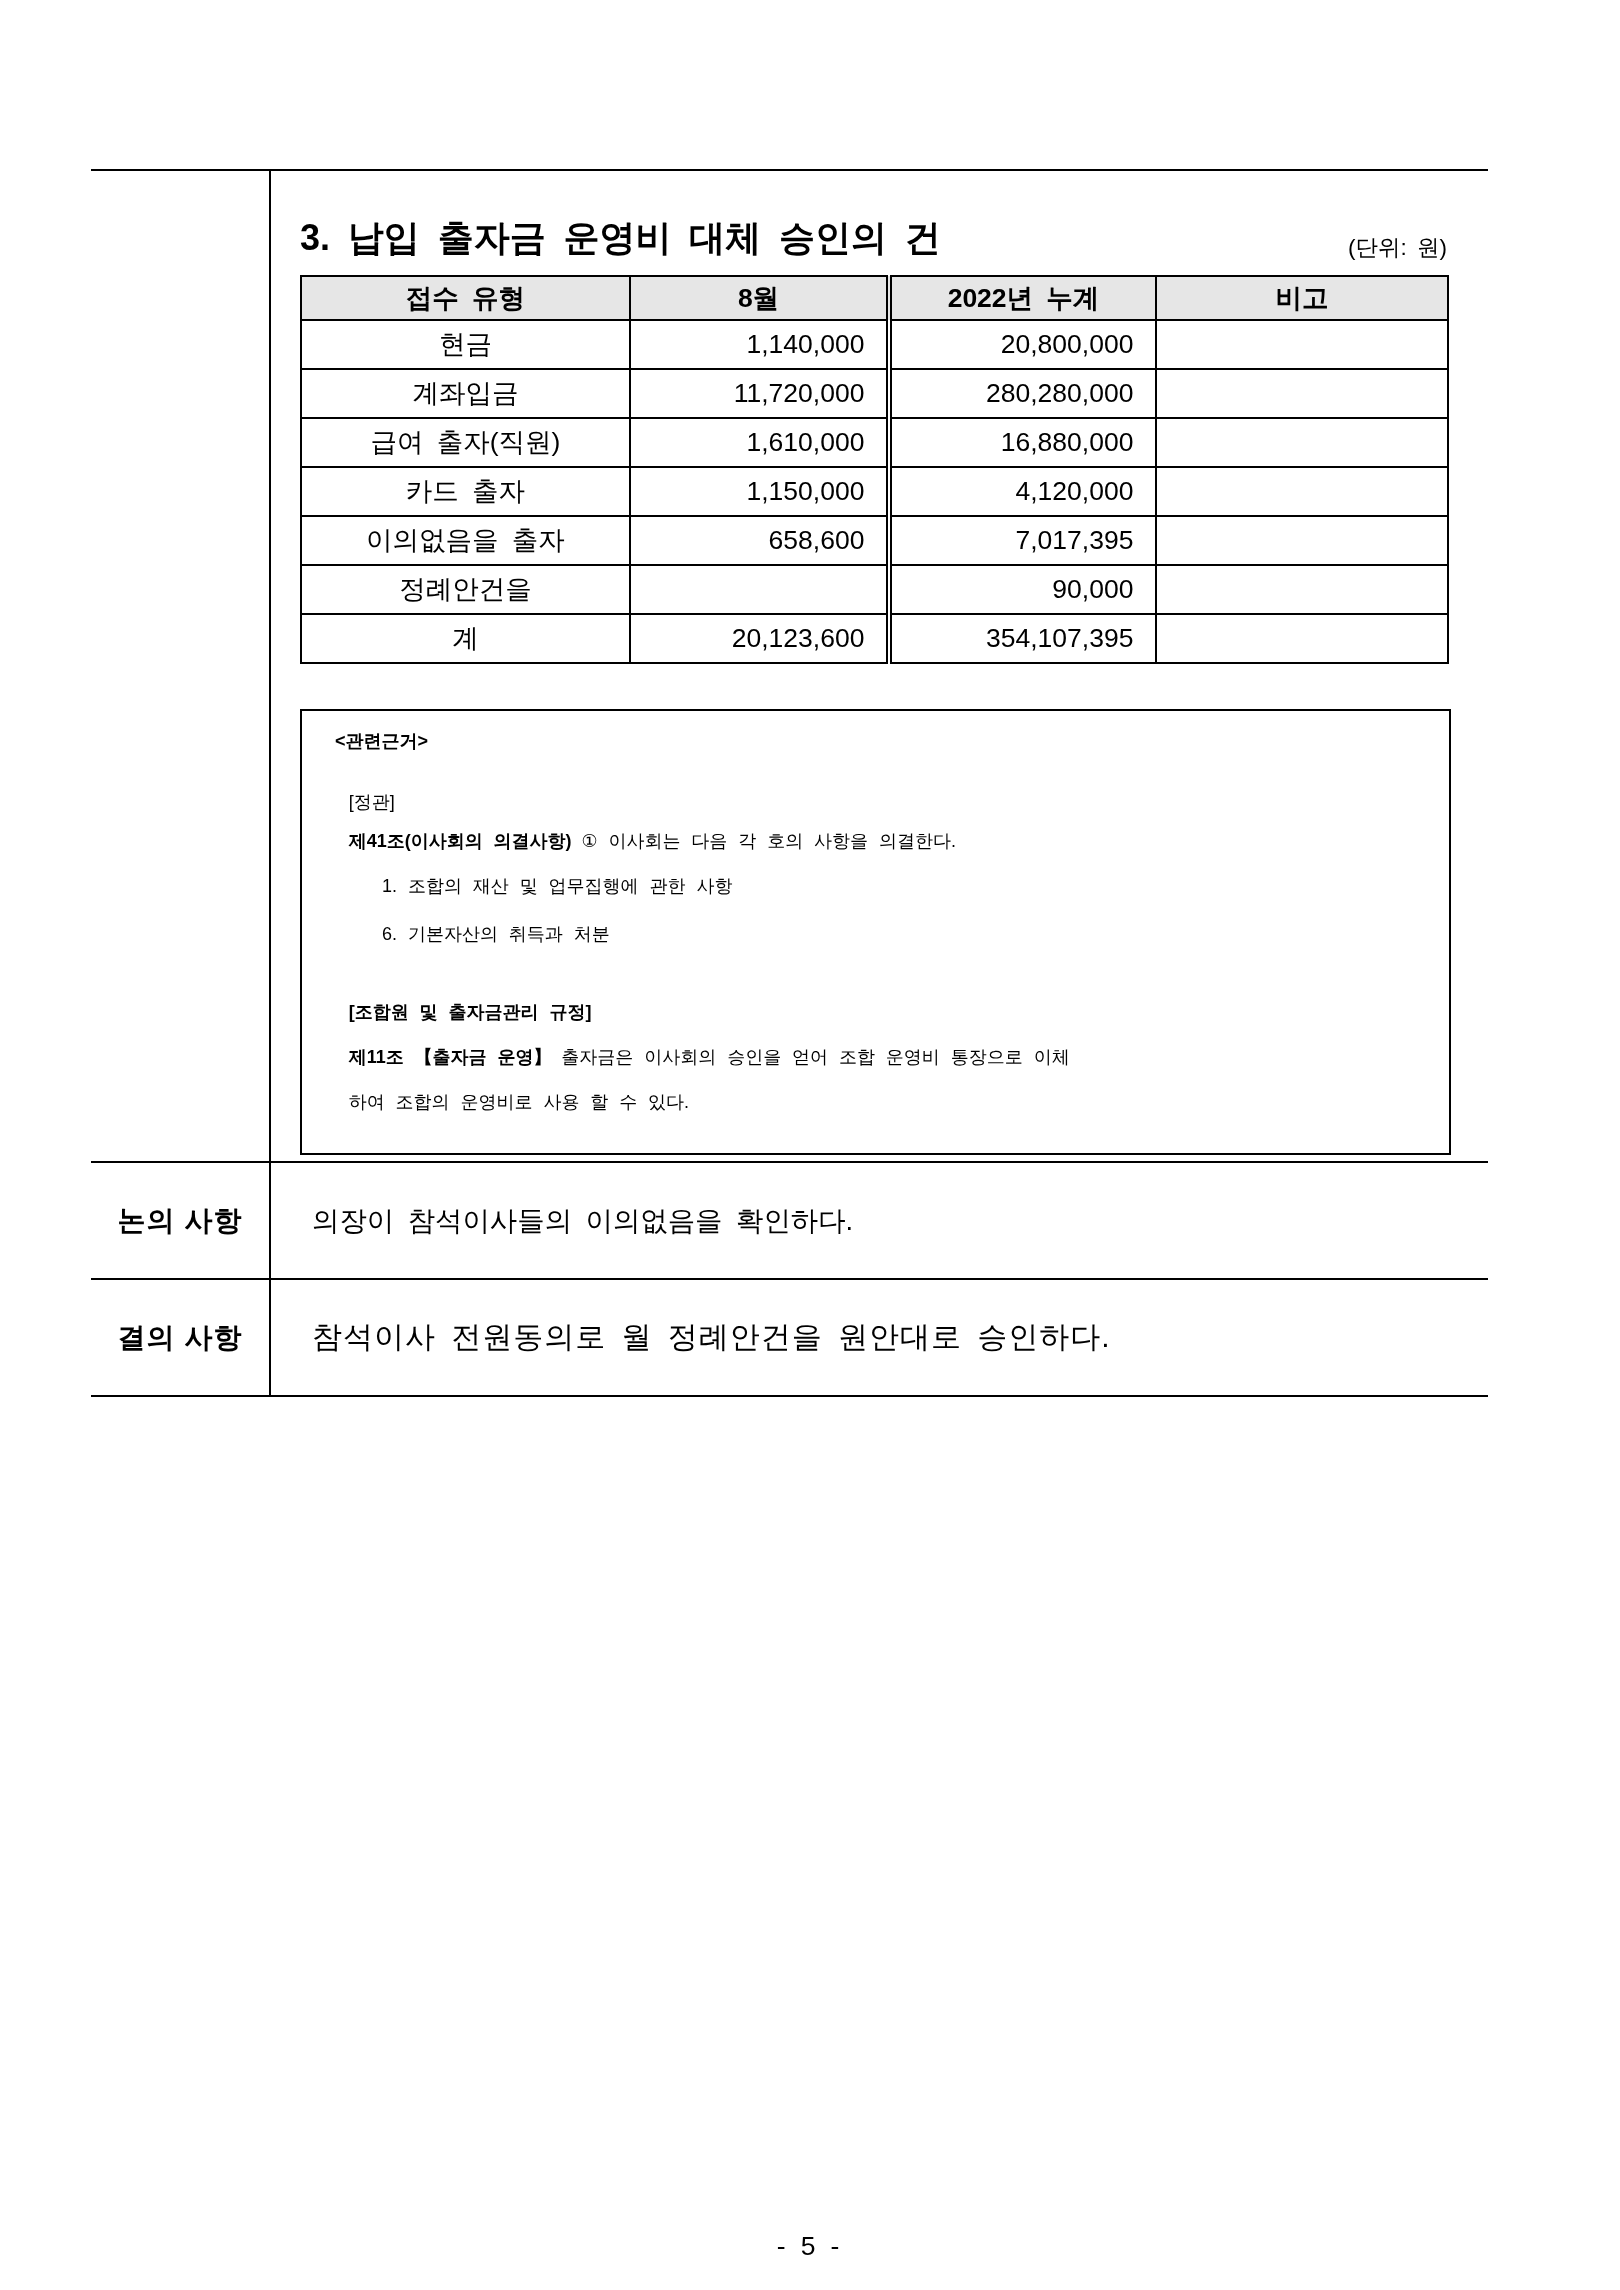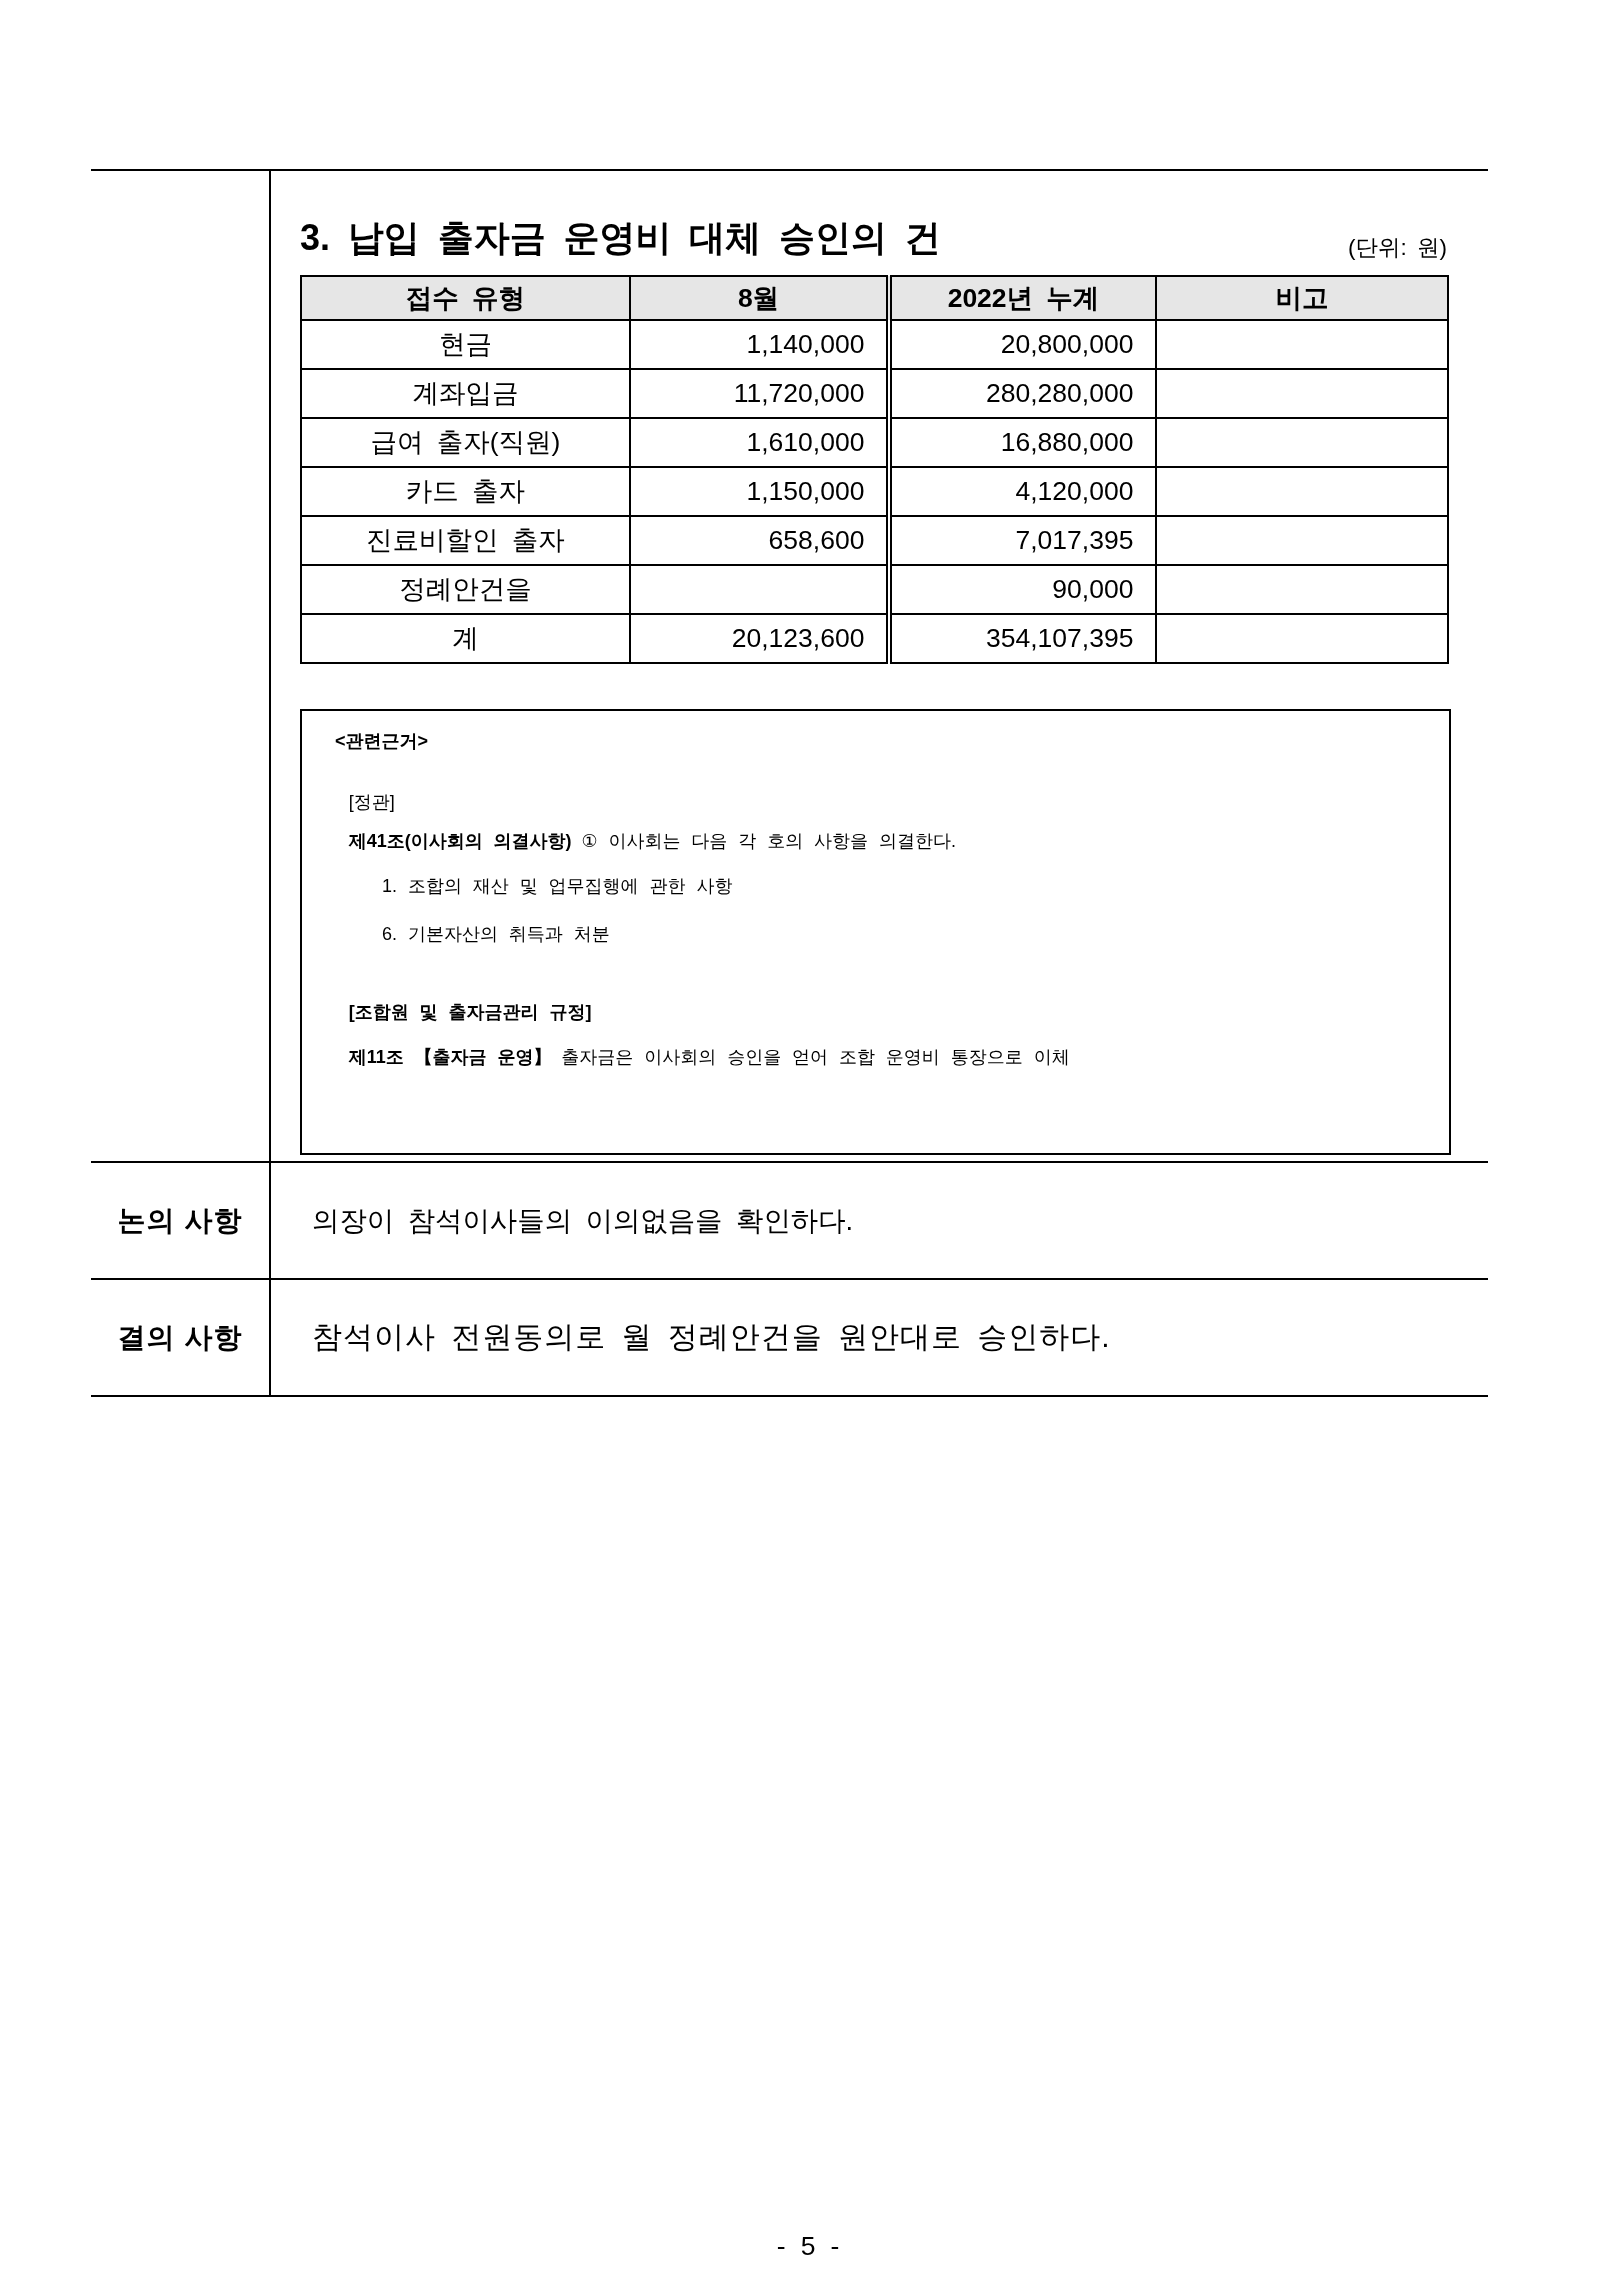--- a/index.html
+++ b/index.html
@@ -166,21 +166,21 @@
               <td class="num dbl">16,880,000</td>
               <td class="cell-note"></td>
             </tr>
               <tr style="">
               <td class="cell-type">카드 출자</td>
               <td class="num">1,150,000</td>
               <td class="num dbl">4,120,000</td>
               <td class="cell-note"></td>
             </tr>
               <tr style="">
-              <td class="cell-type">진료비할인 출자</td>
+              <td class="cell-type">이의없음을 출자</td>
               <td class="num">658,600</td>
               <td class="num dbl">7,017,395</td>
               <td class="cell-note"></td>
             </tr>
               <tr style="">
               <td class="cell-type">정례안건을</td>
               <td class="num"></td>
               <td class="num dbl">90,000</td>
               <td class="cell-note"></td>
             </tr>
@@ -198,20 +198,21 @@
           <div class="ref-line mt-a">[정관]</div>
           <div class="ref-line mt-b">
             <span class="b b-gap">제41조(이사회의 의결사항)</span><span>① 이사회는 다음 각 호의 사항을 의결한다.</span>
           </div>
           <div class="ref-item mt-c">1. 조합의 재산 및 업무집행에 관한 사항</div>
           <div class="ref-item mt-d">6. 기본자산의 취득과 처분</div>
           <div class="ref-line mt-e b">[조합원 및 출자금관리 규정]</div>
           <div class="ref-line mt-c">
             <span class="b b-gap">제11조 【출자금 운영】</span><span>출자금은 이사회의 승인을 얻어 조합 운영비 통장으로 이체</span>
           </div>
+          <div class="ref-line mt-c">하여 조합의 운영비로 사용 할 수 있다.</div>
         </div>
 
       </div>
     </div>
 
     <div class="doc-row disc-row">
       <div class="label-cell">논의 사항</div>
       <div class="content-cell">
         <div class="disc-content">의장이 참석이사들의 이의없음을 확인하다.</div>
       </div>

